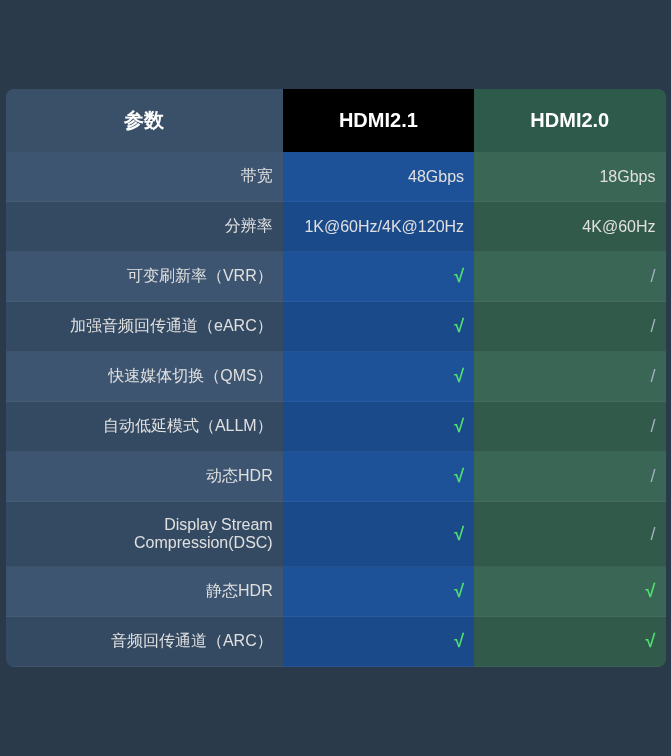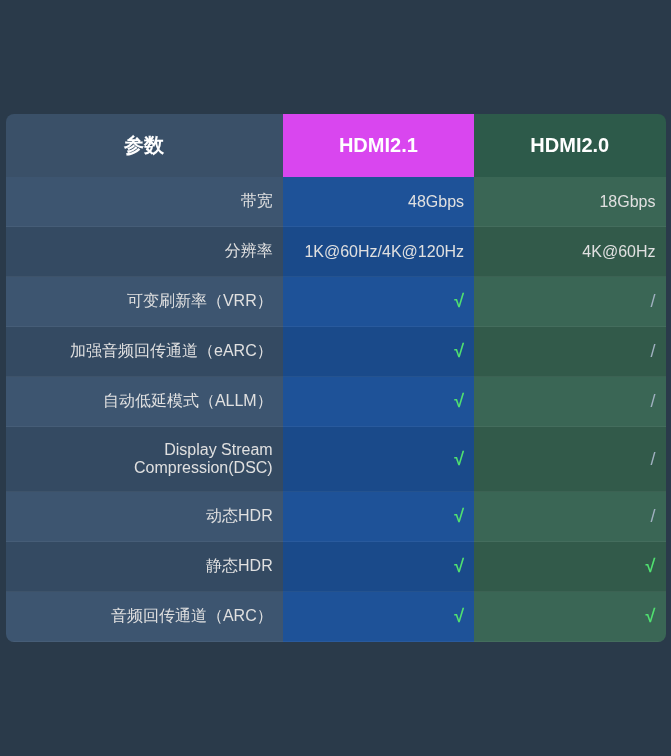--- a/index.html
+++ b/index.html
@@ -31,21 +31,21 @@
       color: #ffffff;
     }
 
     .header-param {
       background-color: #3a5068;
       width: 42%;
       text-align: center;
     }
 
     .header-hdmi21 {
-      background-color: #d946ef;
+      background-color: #000000;
       width: 29%;
       text-align: center;
     }
 
     .header-hdmi20 {
       background-color: #2d5a4a;
       width: 29%;
       text-align: center;
     }
 
@@ -128,31 +128,36 @@
           <td class="param-cell">可变刷新率（VRR）</td>
           <td class="hdmi21-cell value-cell"><span class="check">√</span></td>
           <td class="hdmi20-cell value-cell"><span class="slash">/</span></td>
         </tr>
         <tr class="data-row">
           <td class="param-cell">加强音频回传通道（eARC）</td>
           <td class="hdmi21-cell value-cell"><span class="check">√</span></td>
           <td class="hdmi20-cell value-cell"><span class="slash">/</span></td>
         </tr>
         <tr class="data-row">
+          <td class="param-cell">快速媒体切换（QMS）</td>
+          <td class="hdmi21-cell value-cell"><span class="check">√</span></td>
+          <td class="hdmi20-cell value-cell"><span class="slash">/</span></td>
+        </tr>
+        <tr class="data-row">
           <td class="param-cell">自动低延模式（ALLM）</td>
           <td class="hdmi21-cell value-cell"><span class="check">√</span></td>
           <td class="hdmi20-cell value-cell"><span class="slash">/</span></td>
         </tr>
         <tr class="data-row">
-          <td class="param-cell">Display Stream<br>Compression(DSC)</td>
+          <td class="param-cell">动态HDR</td>
           <td class="hdmi21-cell value-cell"><span class="check">√</span></td>
           <td class="hdmi20-cell value-cell"><span class="slash">/</span></td>
         </tr>
         <tr class="data-row">
-          <td class="param-cell">动态HDR</td>
+          <td class="param-cell">Display Stream<br>Compression(DSC)</td>
           <td class="hdmi21-cell value-cell"><span class="check">√</span></td>
           <td class="hdmi20-cell value-cell"><span class="slash">/</span></td>
         </tr>
         <tr class="data-row">
           <td class="param-cell">静态HDR</td>
           <td class="hdmi21-cell value-cell"><span class="check">√</span></td>
           <td class="hdmi20-cell value-cell"><span class="check">√</span></td>
         </tr>
         <tr class="data-row">
           <td class="param-cell">音频回传通道（ARC）</td>

